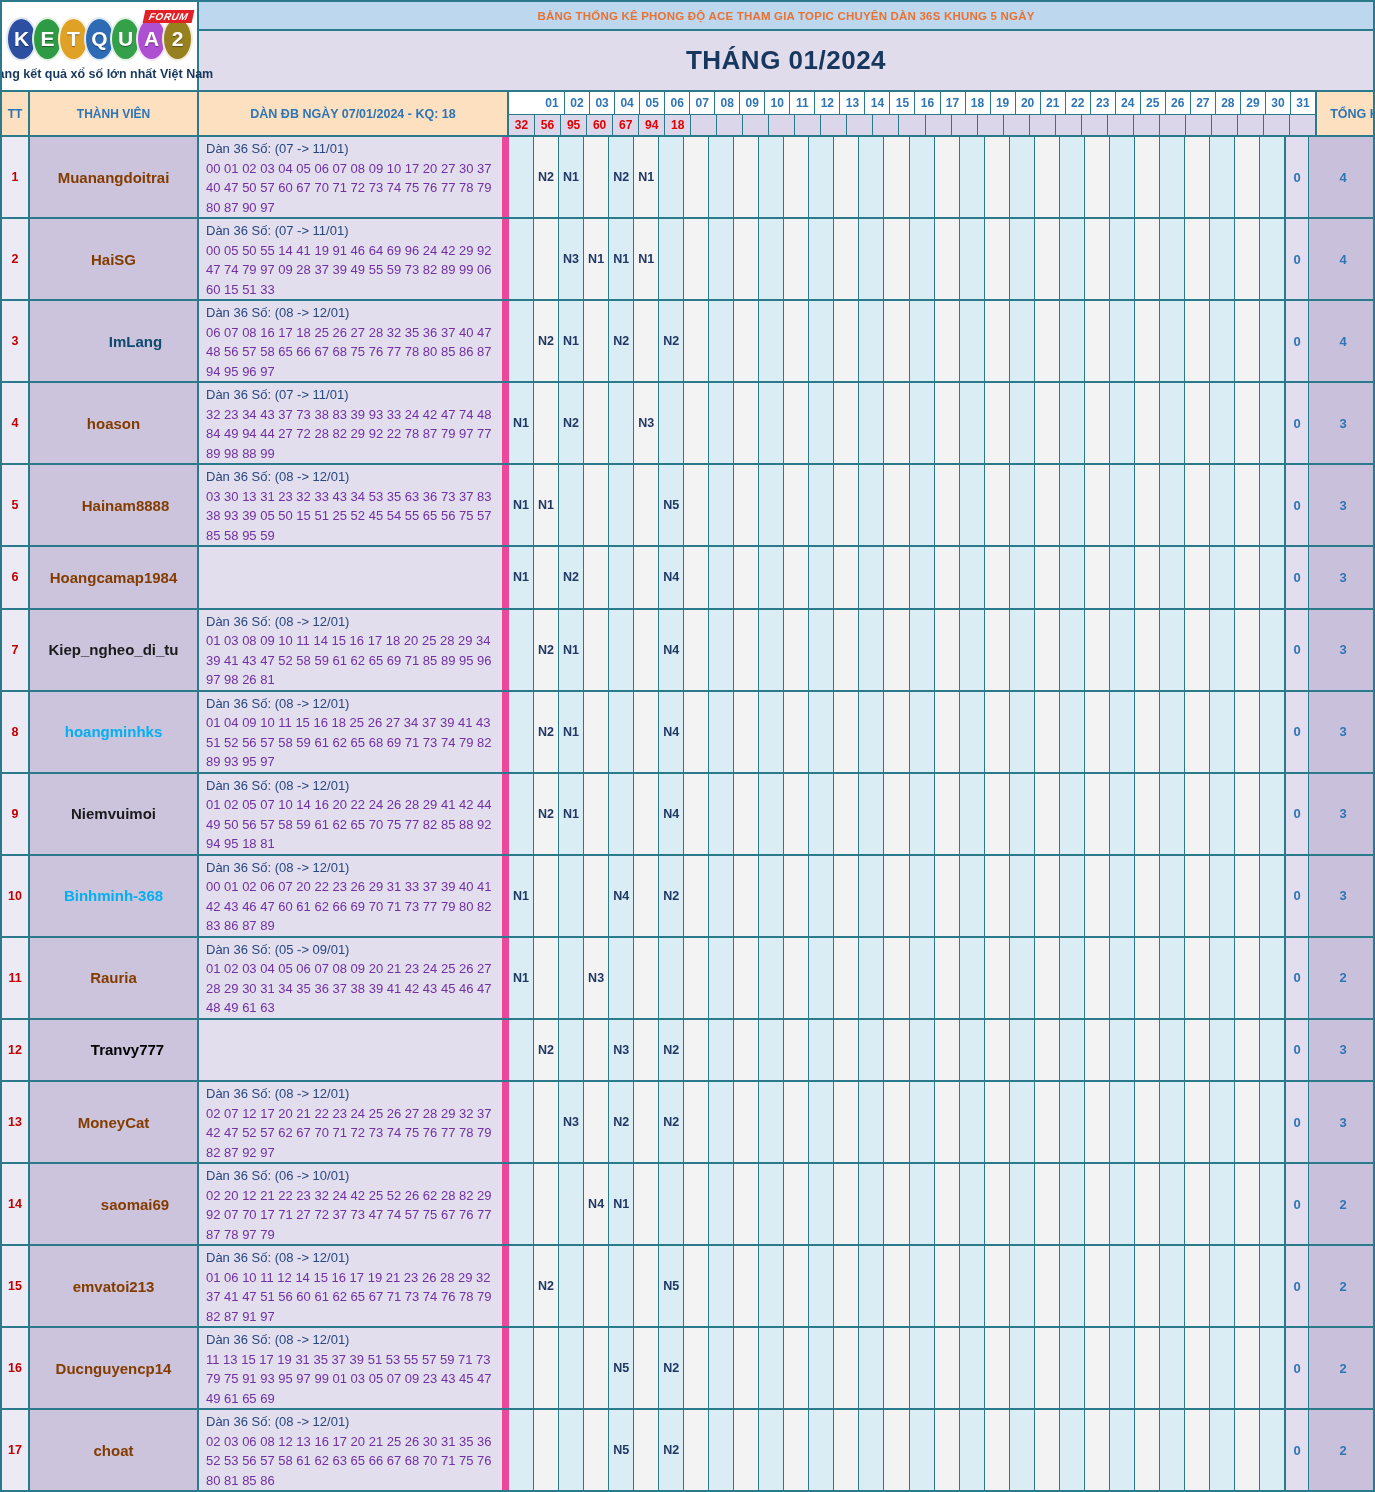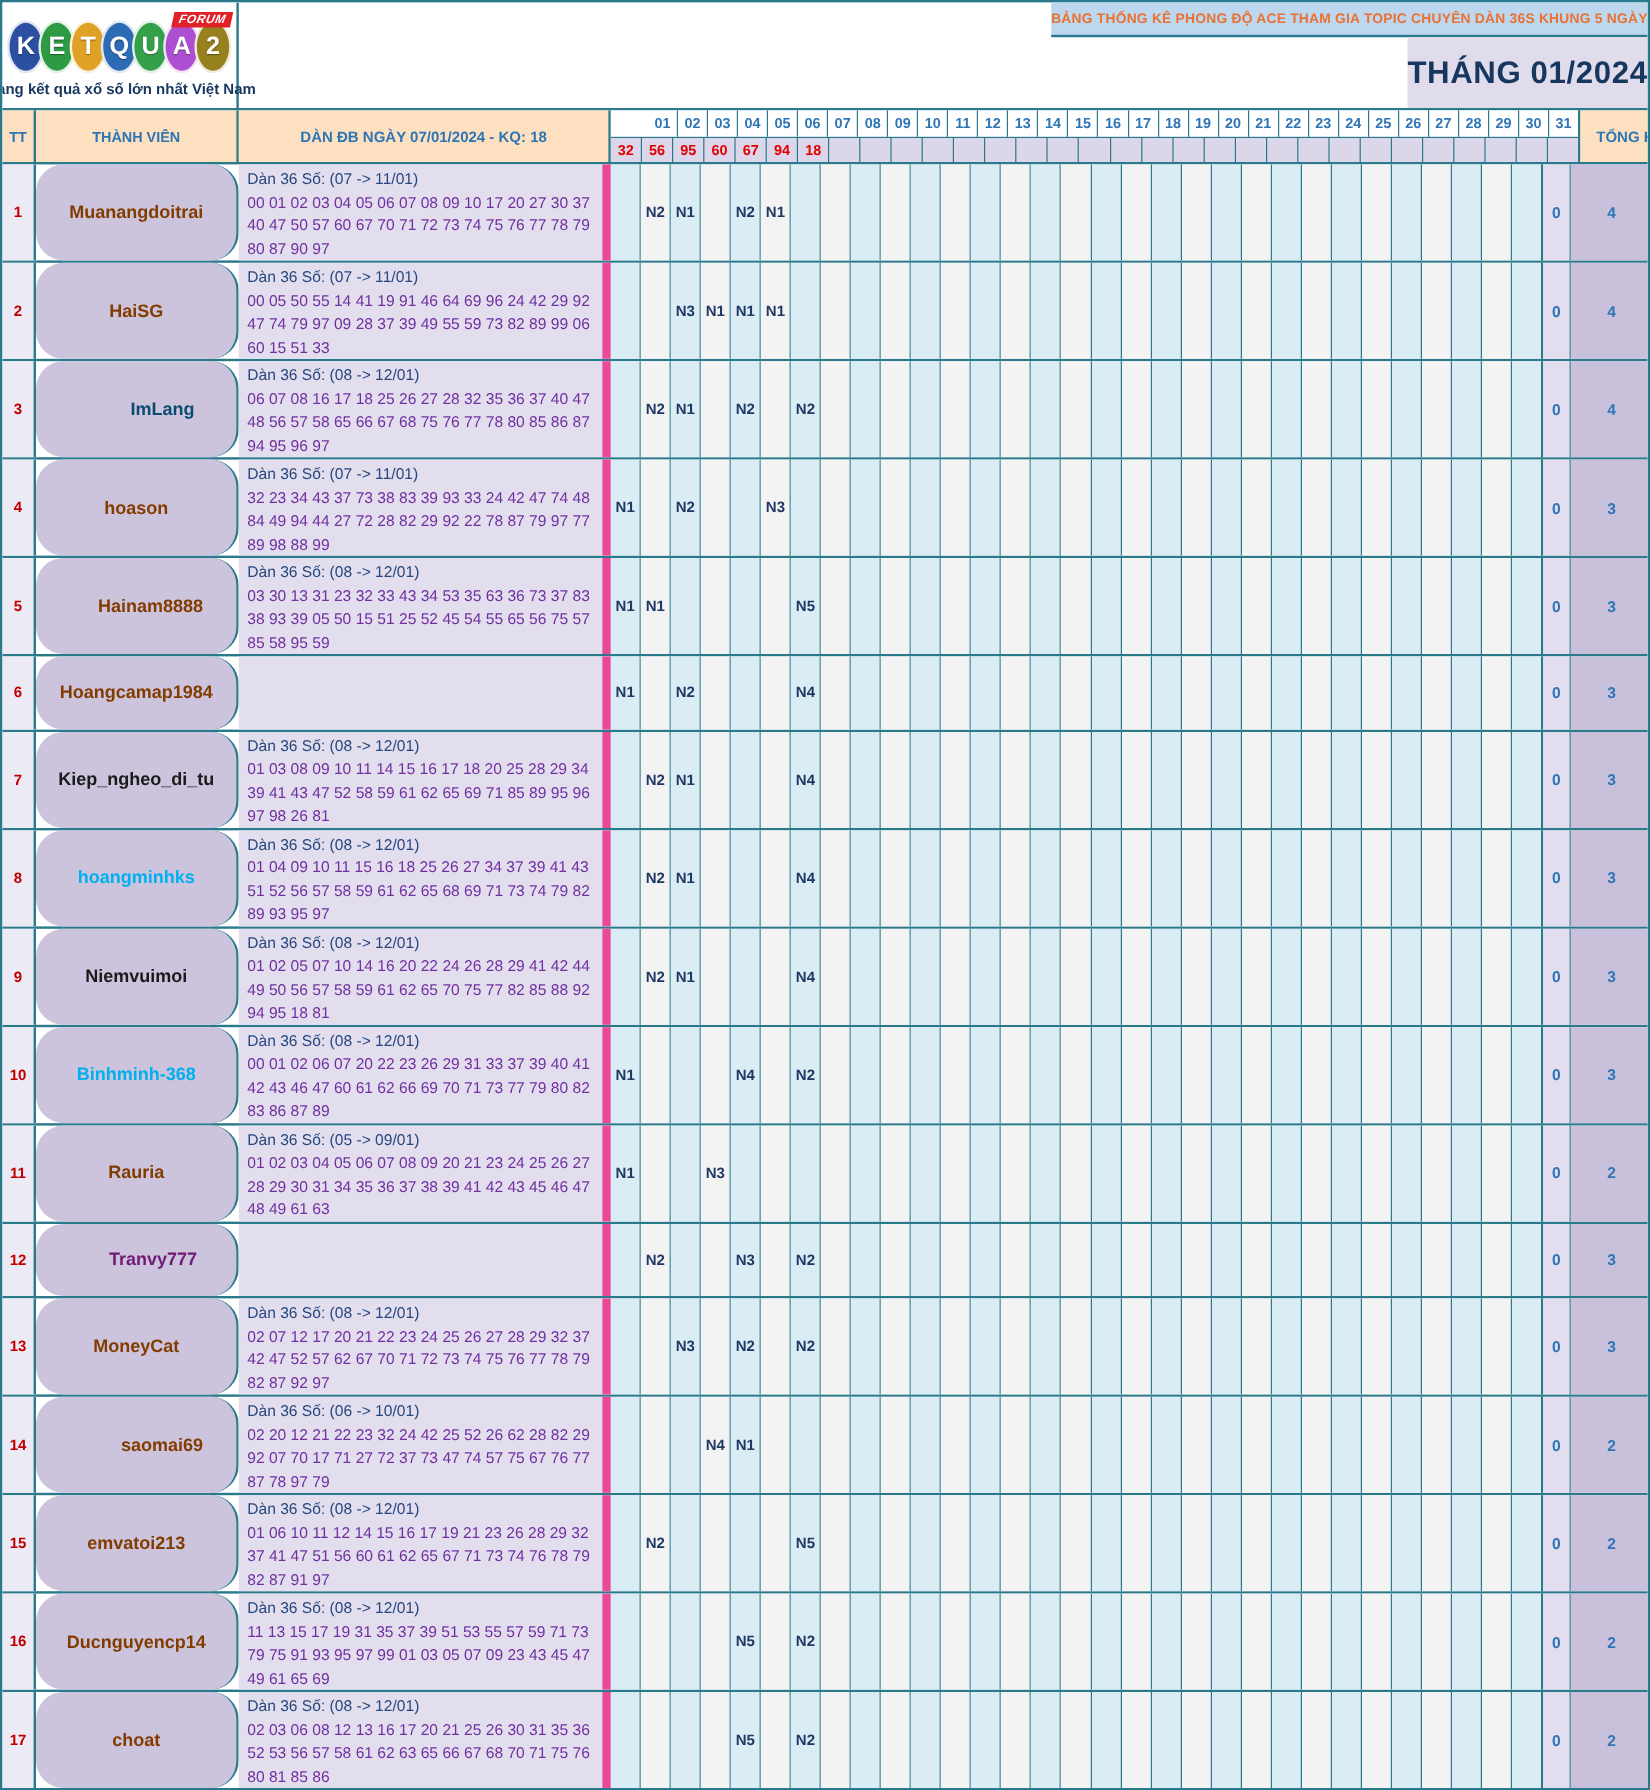--- a/index.html
+++ b/index.html
@@ -14,21 +14,21 @@
   .logo-cell{width:195px;flex:none;background:#fff;border-right:2px solid #2b7a8c;
     display:flex;flex-direction:column;justify-content:center;align-items:center;position:relative;}
   .logo-ovals{display:flex;align-items:center;height:52px;margin-top:2px;}
   .logo-oval{width:27px;height:40px;border-radius:50%;display:flex;align-items:center;justify-content:center;
     color:#fff;font-weight:bold;font-size:21px;margin-left:-5px;border:2px solid rgba(255,255,255,.85);
     text-shadow:0 1px 1px rgba(0,0,0,.4);}
   .logo-oval:first-child{margin-left:0;}
   .forum-badge{position:absolute;top:8px;right:4px;background:#e02128;color:#fff;
     font-style:italic;font-weight:bold;font-size:10px;padding:1px 5px;transform:skewX(-12deg);letter-spacing:.5px;}
   .tagline{font-size:12.5px;font-weight:bold;color:#17375e;margin-top:2px;white-space:nowrap;}
-  .top-right{flex:1;display:flex;flex-direction:column;align-items:flex-end;}
+  .top-right{flex:1;display:flex;flex-direction:column;}
   .banner{height:27px;flex:none;background:#bdd7ee;border-bottom:2px solid #2b7a8c;
     display:flex;align-items:center;justify-content:center;
     color:#e97132;font-weight:bold;font-size:11.5px;letter-spacing:.2px;}
   .title-row{flex:1;background:#e1dcec;display:flex;align-items:center;justify-content:center;
     color:#17375e;font-weight:bold;font-size:26px;letter-spacing:.5px;}
   
   .hdr{display:flex;height:43px;flex:none;border-bottom:2px solid #2b7a8c;}
   .hcell{background:#fce0c0;color:#2e75b6;font-weight:bold;font-size:12px;
     display:flex;align-items:center;justify-content:center;box-sizing:border-box;border-right:2px solid #2b7a8c;}
   .h-tt{width:28px;flex:none;}
@@ -45,21 +45,21 @@
   .day-result{color:#e00000;font-size:12px;}
   .h-total{width:91px;flex:none;border-right:none;font-size:12.5px;}
   
   .rows{flex:1;display:flex;flex-direction:column;}
   .row{display:flex;flex:1;border-bottom:2px solid #2b7a8c;box-sizing:border-box;}
   .row:last-child{border-bottom:none;}
   .c{box-sizing:border-box;border-right:1px solid #2b7a8c;}
   .c-tt{width:28px;flex:none;background:#eceaf4;border-right:2px solid #2b7a8c;
     display:flex;align-items:center;justify-content:center;color:#c00000;font-weight:bold;font-size:12.5px;}
   .c-member{width:169px;flex:none;background:#ccc3dd;border-right:2px solid #2b7a8c;
-    display:flex;align-items:center;justify-content:center;font-weight:bold;font-size:15px;text-align:center;border-radius:23px;}
+    display:flex;align-items:center;justify-content:center;font-weight:bold;font-size:15px;text-align:center;}
   .c-dan{width:310px;flex:none;background:#e3deee;border-right:7px solid #ec4899;
     padding:2px 4px 0 7px;font-size:13px;line-height:19.5px;overflow:hidden;}
   .dan-head{color:#27477e;}
   .dan-nums{color:#7030a0;}
   .c-days{flex:1;display:flex;border-right:2px solid #2b7a8c;}
   .mcell{width:25px;flex:1;box-sizing:border-box;border-right:1px solid #2b7a8c;
     display:flex;align-items:center;justify-content:center;
     color:#1f3864;font-weight:bold;font-size:12.5px;}
   .mcell:last-child{border-right:none;}
   .col-odd{background:#daecf4;}
@@ -635,21 +635,21 @@
           <div class="mcell col-even"></div>
           <div class="mcell col-odd"></div>
           <div class="mcell col-even"></div>
           <div class="mcell col-odd"></div>
         </div>
         <div class="c c-tot1">0</div>
         <div class="c c-tot2">2</div>
       </div>
       <div class="row">
         <div class="c c-tt">12</div>
-        <div class="c c-member" style="color: #701a75; padding-left: 28px;">Tranvy777</div>
+        <div class="c c-member" style="color: #000000; padding-left: 28px;">Tranvy777</div>
         <div class="c c-dan"></div>
         <div class="c-days">
           <div class="mcell col-odd"></div>
           <div class="mcell col-even">N2</div>
           <div class="mcell col-odd"></div>
           <div class="mcell col-even"></div>
           <div class="mcell col-odd">N3</div>
           <div class="mcell col-even"></div>
           <div class="mcell col-odd">N2</div>
           <div class="mcell col-even"></div>

